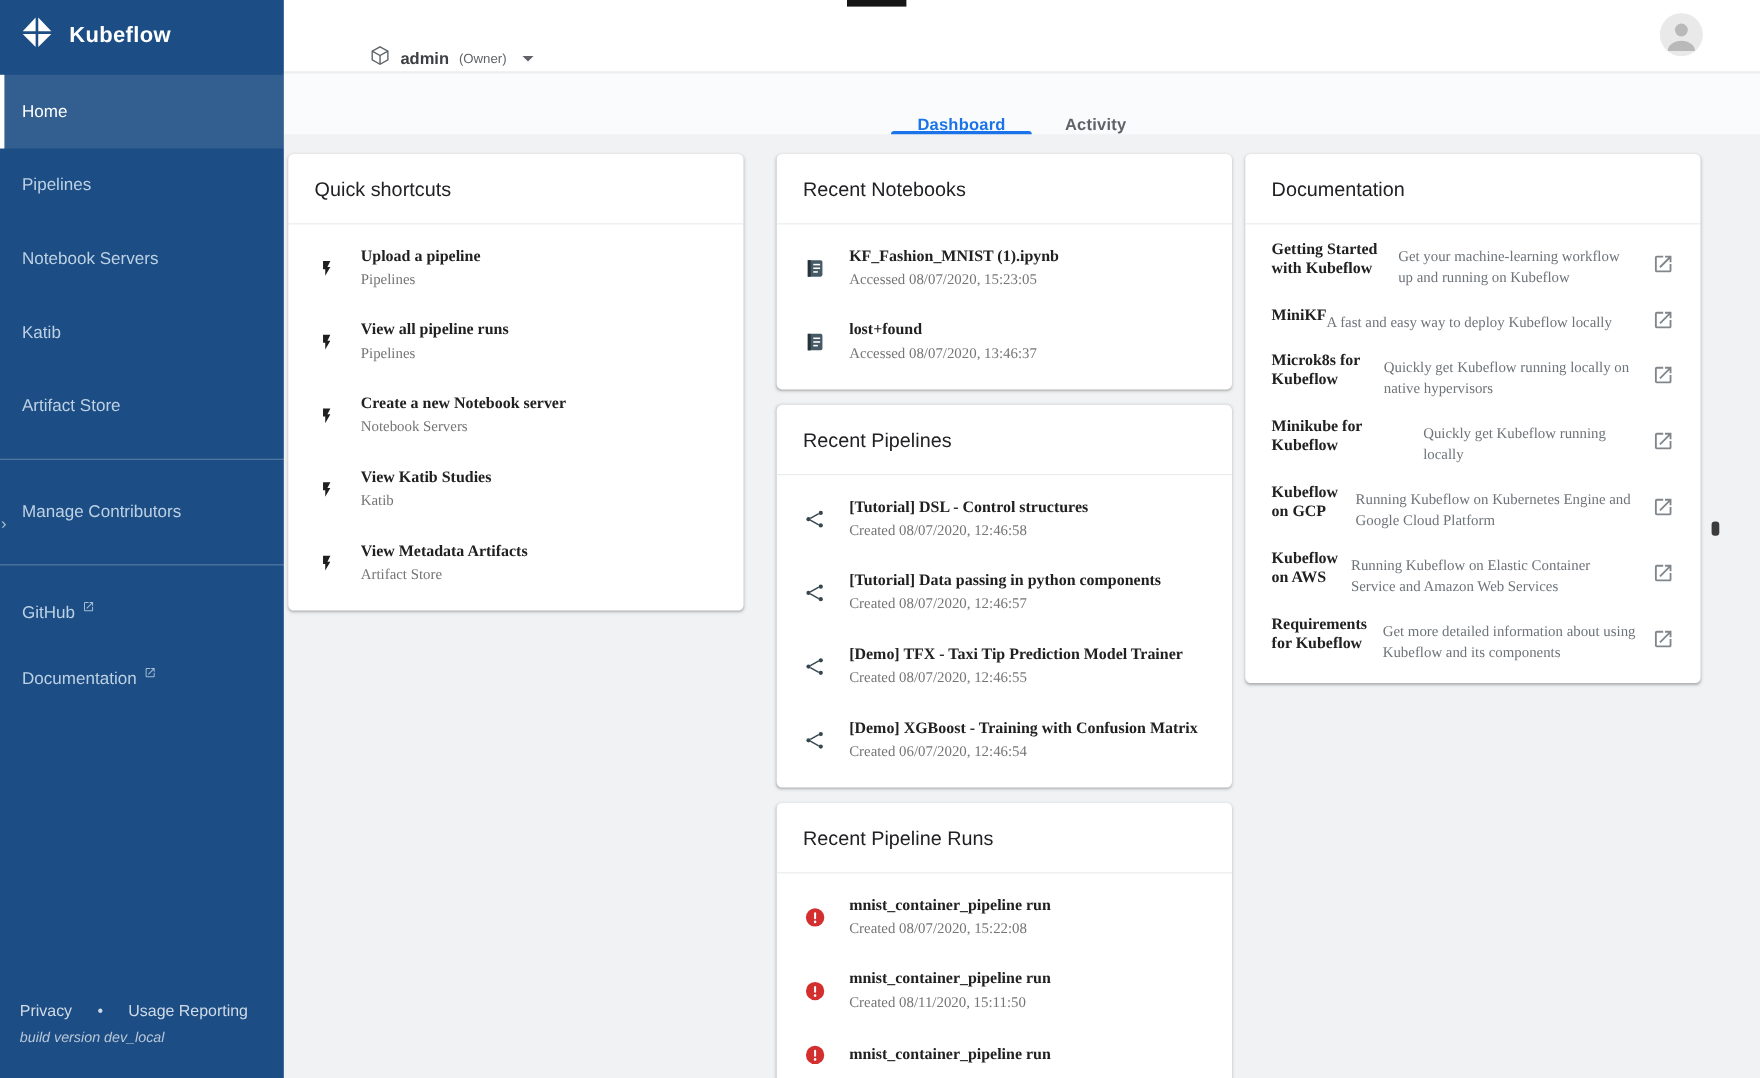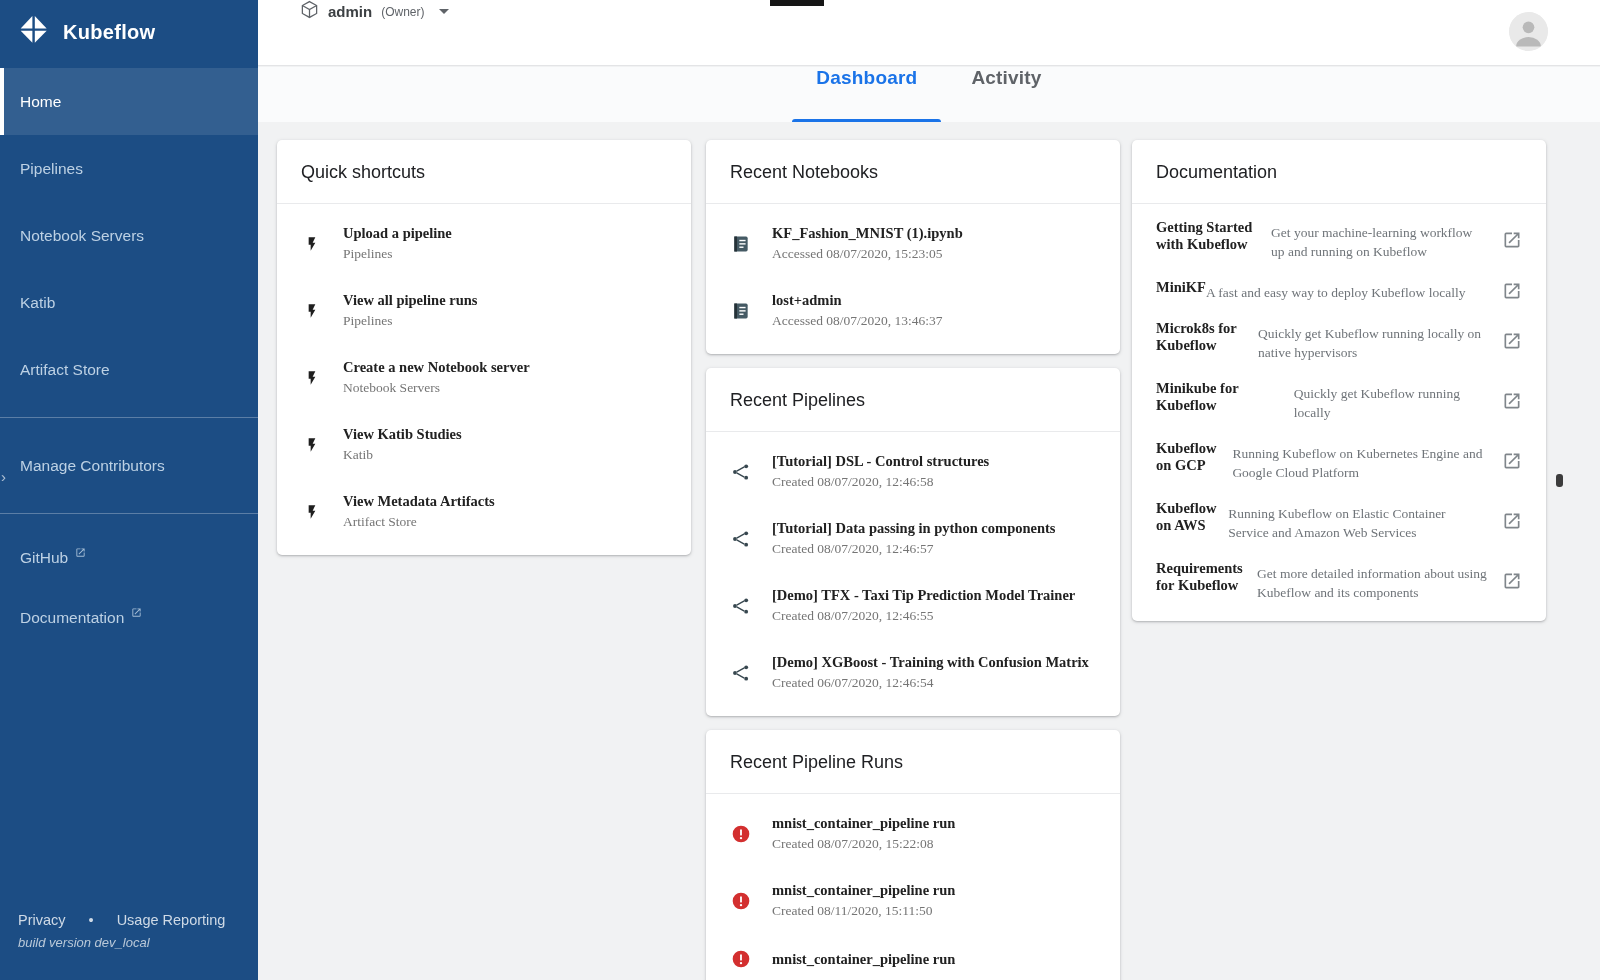--- a/index.html
+++ b/index.html
@@ -23,37 +23,37 @@
   .nav-item.active::before { content:""; position:absolute; left:0; top:0; bottom:0; width:4px; background:#fff; }
   .nav-links .nav-item { height:60px; }
   .ext-sup { display:inline-block; margin-left:7px; position:relative; top:-5px; opacity:.85; }
   .sb-divider { height:1px; background:rgba(255,255,255,.28); margin:14px 0; }
   .sb-footer { position:absolute; left:18px; bottom:30px; color:#cfdae6; }
   .footer-links { font-size:14.5px; display:flex; gap:23px; align-items:center; }
   .footer-links a { color:#cfdae6; text-decoration:none; cursor:pointer; }
   .build { font-size:13px; font-style:italic; color:#b9c8d8; margin-top:7px; }
 
   
-  .topbar { position:absolute; left:258px; top:0; width:1342px; height:66px; background:#fff; border-bottom:1px solid #e3e4e6; display:flex; align-items:flex-start; z-index:5; }
+  .topbar { position:absolute; left:258px; top:0; width:1342px; height:66px; background:#fff; border-bottom:1px solid #e3e4e6; display:flex; align-items:flex-end; z-index:5;padding-left:36px; }
   .ns { display:flex; align-items:center; gap:9px; margin-left:42px; cursor:pointer; }
   .ns-name { font-size:15px; font-weight:bold; color:#3c4043; }
   .ns-role { font-size:12px; color:#5f6368; }
   .caret { width:0; height:0; border-left:5px solid transparent; border-right:5px solid transparent; border-top:5px solid #5f6368; margin-left:5px; }
   .avatar { position:absolute; right:52px; top:12px; width:39px; height:39px; border-radius:50%; overflow:hidden; background:#ececec; cursor:pointer; }
 
   
   .right-bg { position:absolute; left:258px; top:67px; right:0; bottom:0; background:#f1f2f3; }
   .tabbar { position:absolute; left:258px; top:67px; width:1342px; height:55px; background:#fafbfc; display:flex; justify-content:center; }
-  .tab { padding:0 27px; display:flex; align-items:flex-start; font-size:19px; font-weight:bold; color:#5f6368; letter-spacing:.2px; cursor:pointer; position:relative; }
+  .tab { padding:0 27px; display:flex; align-items:flex-end; font-size:15px; font-weight:bold; color:#5f6368; letter-spacing:.2px; cursor:pointer; position:relative; }
   .tab.active { color:#1a73e8; }
   .tab.active::after { content:""; position:absolute; left:3px; right:3px; bottom:0; height:3px; background:#1a73e8; border-radius:3px 3px 0 0; }
 
   
   .col { position:absolute; top:140px; width:414px; display:flex; flex-direction:column; gap:14px; }
-  #col1 { left:277px;border-radius:19px; } #col2 { left:706px; } #col3 { left:1132px; }
+  #col1 { left:262px;border-radius:19px; } #col2 { left:706px; } #col3 { left:1132px; }
   .card { background:#fff; border-radius:5px; box-shadow:0 1px 2px rgba(60,64,67,.28), 0 1px 4px rgba(60,64,67,.13); }
   .card-header { padding:22px 24px 20px; font-size:18px; color:#202124; border-bottom:1px solid #e9eaec; }
   .card-list { padding:6px 0 10px;font-family:Liberation Serif, serif; }
   .list-item { display:flex; align-items:center; gap:20px; padding:15px 24px; cursor:pointer; }
   .list-item .icon { flex:0 0 auto; display:flex; align-items:center; justify-content:center; width:22px; }
   .texts { display:flex; flex-direction:column; min-width:0; }
   .item-title { font-size:14.5px; font-weight:bold; color:#212121; }
   .item-sub { font-size:13.5px; color:#757575; margin-top:4px; }
   .item-sub:empty { display:none; }
 
@@ -282,21 +282,21 @@
           <span class="icon">
             <svg viewBox="0 0 24 24" width="20" height="20" aria-hidden="true">
               <path d="M4 3h14a2 2 0 0 1 2 2v14a2 2 0 0 1-2 2H4z" fill="#455a64"></path>
               <rect x="4" y="3" width="3.2" height="18" fill="#263238"></rect>
               <rect x="10" y="7" width="7.5" height="1.7" fill="#ffffff"></rect>
               <rect x="10" y="11" width="7.5" height="1.7" fill="#ffffff"></rect>
               <rect x="10" y="15" width="5" height="1.7" fill="#ffffff"></rect>
             </svg>
           </span>
           <span class="texts">
-            <span class="item-title">lost+admin</span>
+            <span class="item-title">lost+found</span>
             <span class="item-sub">Accessed 08/07/2020, 13:46:37</span>
           </span>
         </div>
       </div>
   </section>
 
   <section class="card">
     <div class="card-header">Recent Pipelines</div>
     <div class="card-list">
 

